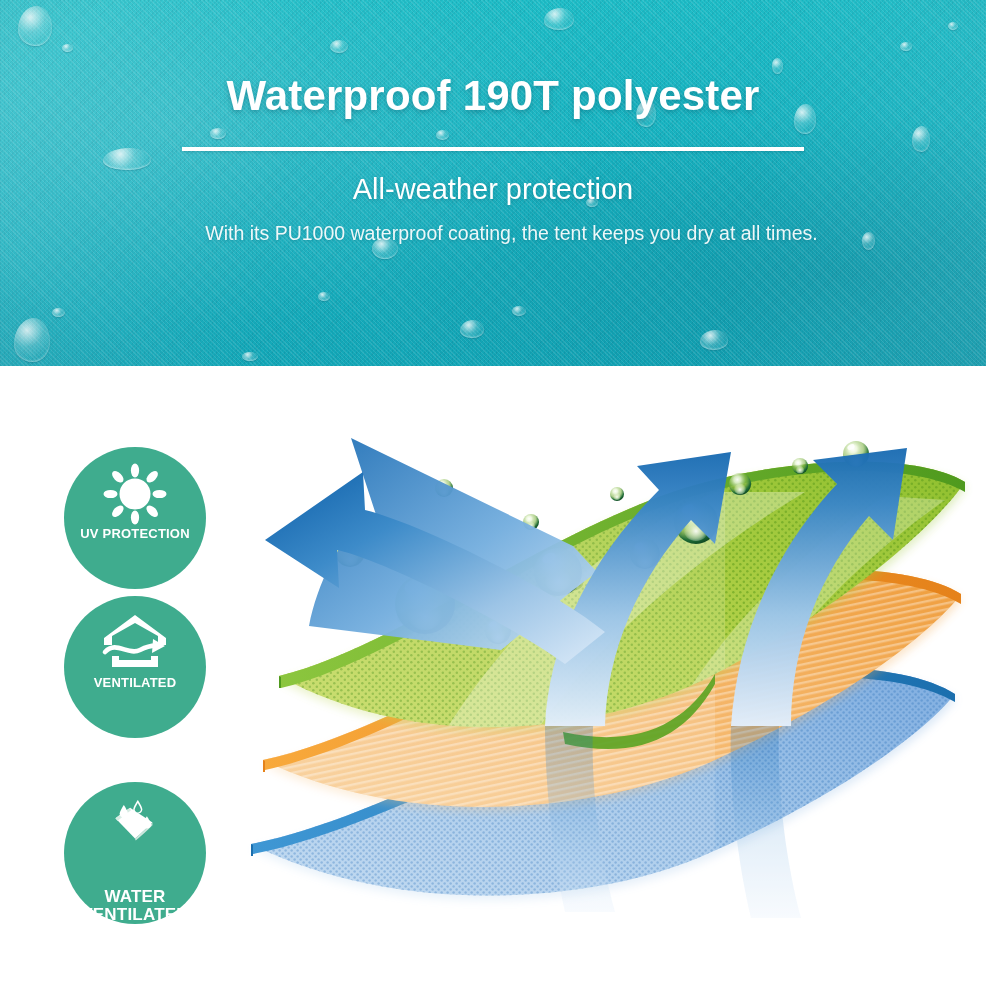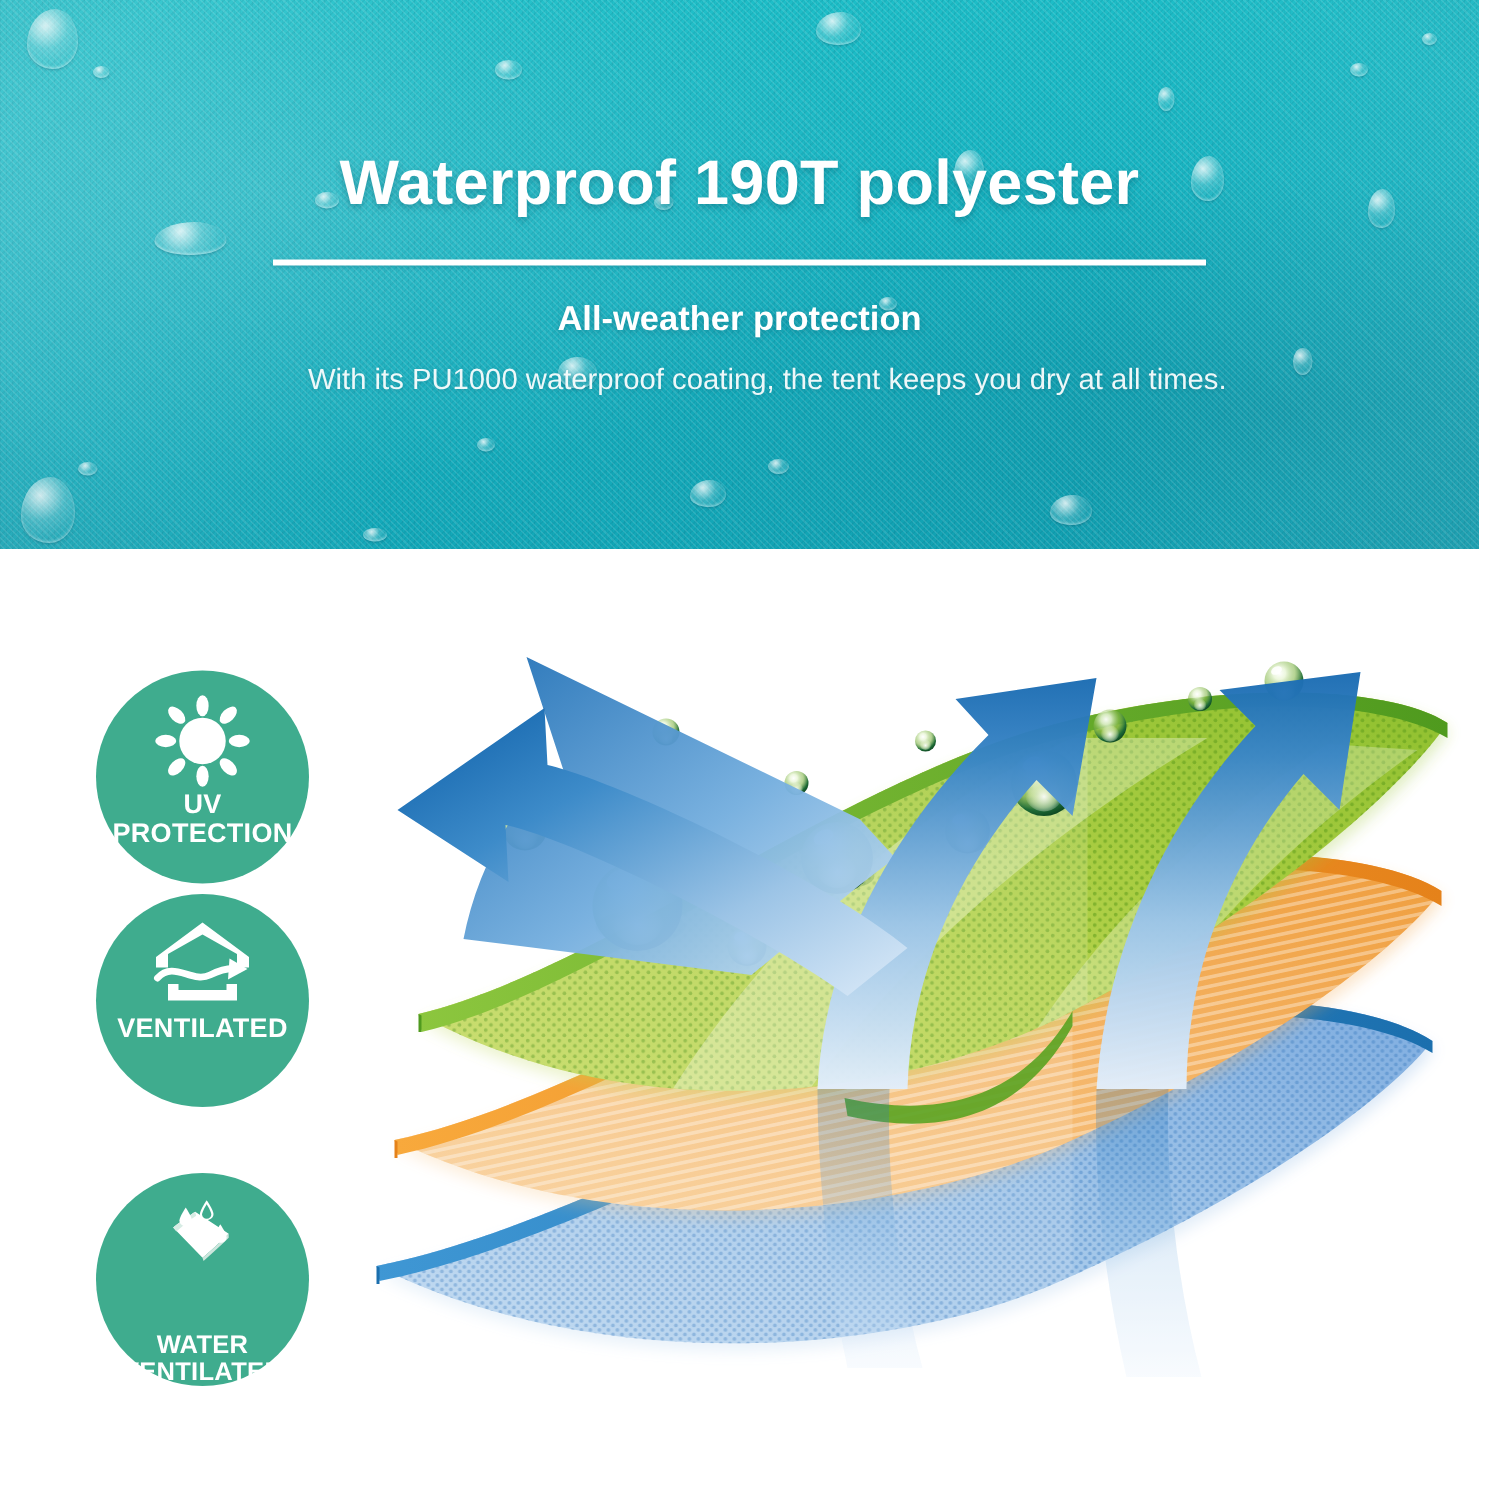--- a/index.html
+++ b/index.html
@@ -50,31 +50,31 @@
     position:absolute; border-radius:50%;
     background:
       radial-gradient(circle at 36% 28%, rgba(255,255,255,.80), rgba(255,255,255,.18) 42%, rgba(255,255,255,.05) 70%, rgba(255,255,255,0) 85%);
     box-shadow: inset 0 -1px 2px rgba(255,255,255,.45), 0 1px 1.5px rgba(0,60,80,.22);
   }
   .bead.blob { border-radius:55% 45% 48% 52% / 60% 55% 45% 40%; }
 
   
   #hero-text { position:absolute; left:0; top:0; width:986px; text-align:center; }
   #hero-title {
-    margin-top:98px;
+    margin-top:72px;
     font-size:42px; font-weight:bold; color:#ffffff;
     letter-spacing:.2px;
     text-shadow:0 2px 5px rgba(0,70,90,.35);
   }
   #hero-rule {
     width:622px; height:4px; background:#ffffff; margin:27px auto 0;
     box-shadow:0 1px 3px rgba(0,70,90,.25);
   }
   #hero-sub {
-    margin-top:22px; font-size:23px; font-weight:bold; color:#ffffff;
+    margin-top:22px; font-size:29px; font-weight:normal; color:#ffffff;
     text-shadow:0 1px 4px rgba(0,70,90,.3);
   }
   #hero-body {
     margin-top:14px; font-size:19.5px; line-height:1.42;
     color:rgba(255,255,255,.92);
     text-shadow:0 1px 3px rgba(0,70,90,.25);
     padding-left:37px;
   }
 
   
@@ -82,21 +82,21 @@
 
   
   .badge {
     position:absolute; width:142px; height:142px; border-radius:50%;
     background:#3fac8e;
     display:flex; flex-direction:column; align-items:center; justify-content:flex-start;
   }
   .badge .glyph { margin-top:16px; width:78px; height:62px; display:block; }
   .badge .blabel {
     color:#ffffff; font-weight:bold; text-align:center;
-    font-size:18px; line-height:1.08; letter-spacing:.2px;
+    font-size:13px; line-height:1.08; letter-spacing:.2px;
     margin-top:2px;
   }
   .badge.two-line .blabel { font-size:17px; line-height:1.05; }
 
   #badge-uv   { left:64px; top:81px; }
   #badge-vent { left:64px; top:230px;align-items:center; }
   #badge-wr   { left:64px; top:416px;gap:45px; }
 
   
   #illus { position:absolute; left:245px; top:60px; width:755px; height:560px; }

